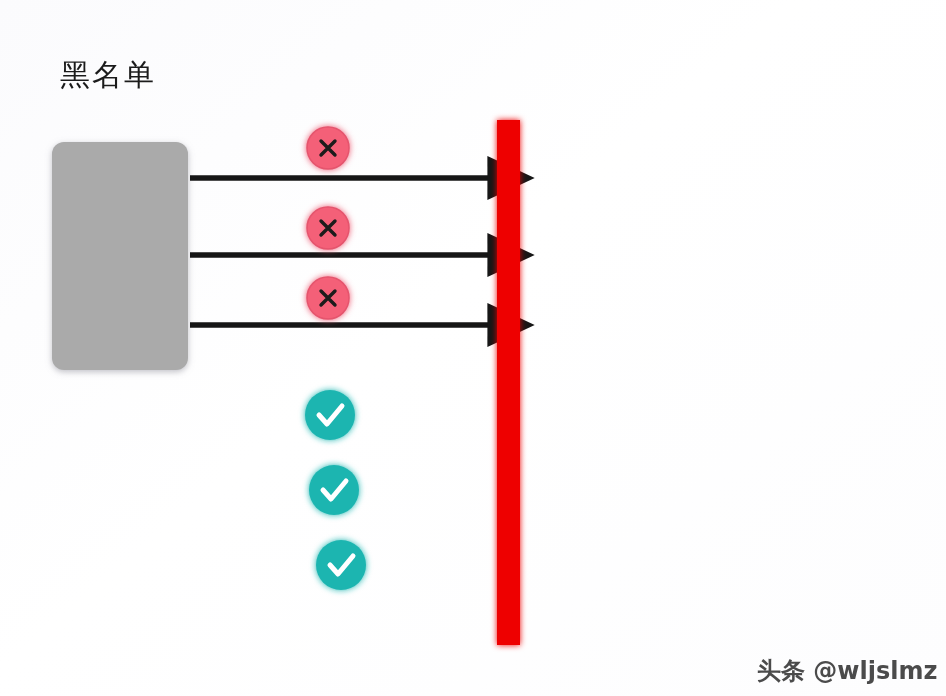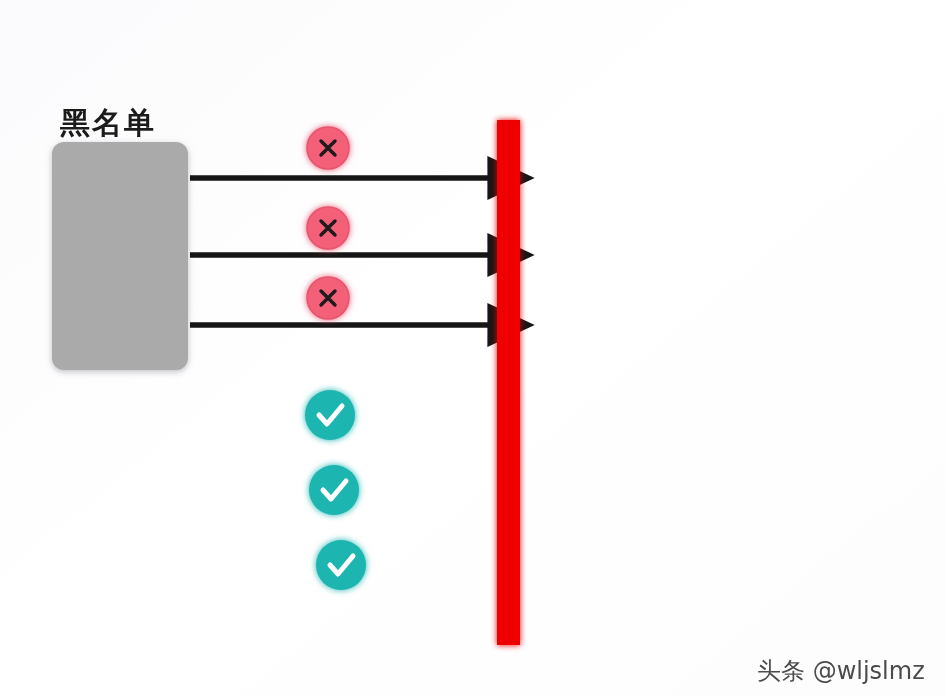--- a/index.html
+++ b/index.html
@@ -26,33 +26,32 @@
     width: 946px;
     height: 696px;
     display: block;
   }
   .title-text {
     position: absolute;
     left: 60px;
     top: 55px;
     font-family: "DejaVu Sans", "Liberation Sans", sans-serif;
     font-size: 30px;
-    font-weight: 700;
+    font-weight: 400;
     color: #1b1b1b;
     letter-spacing: 2px;
     white-space: nowrap;
-    margin-top: 48px;
   }
   .watermark-text {
     position: absolute;
     left: 757px;
     top: 655px;
     font-family: "DejaVu Sans", "Liberation Sans", sans-serif;
     font-size: 24px;
-    font-weight: 400;
+    font-weight: 700;
     color: #3c3c3c;
     white-space: nowrap;
     opacity: 0.92;
   }
 </style>
 </head>
 <body>
 
 <div id="canvas">
 

